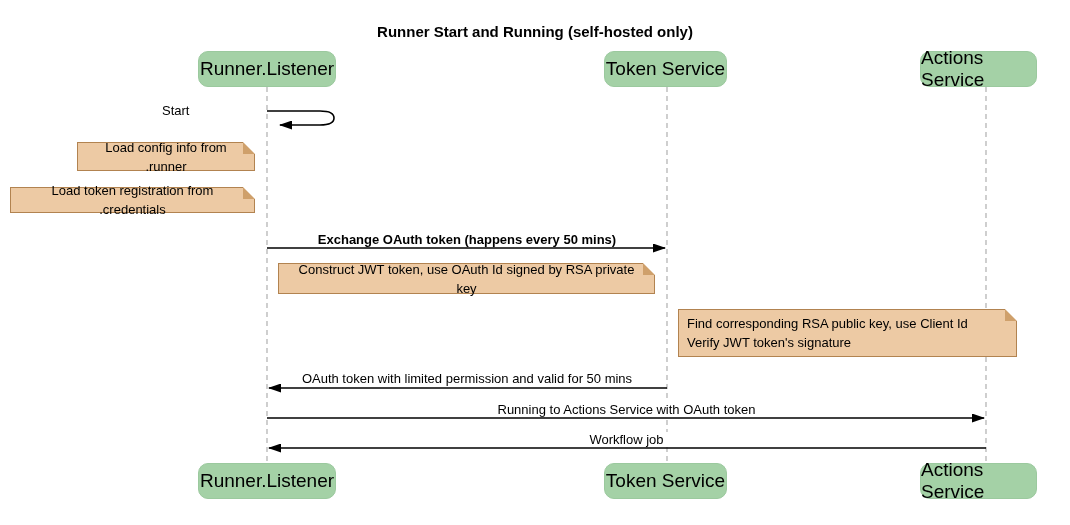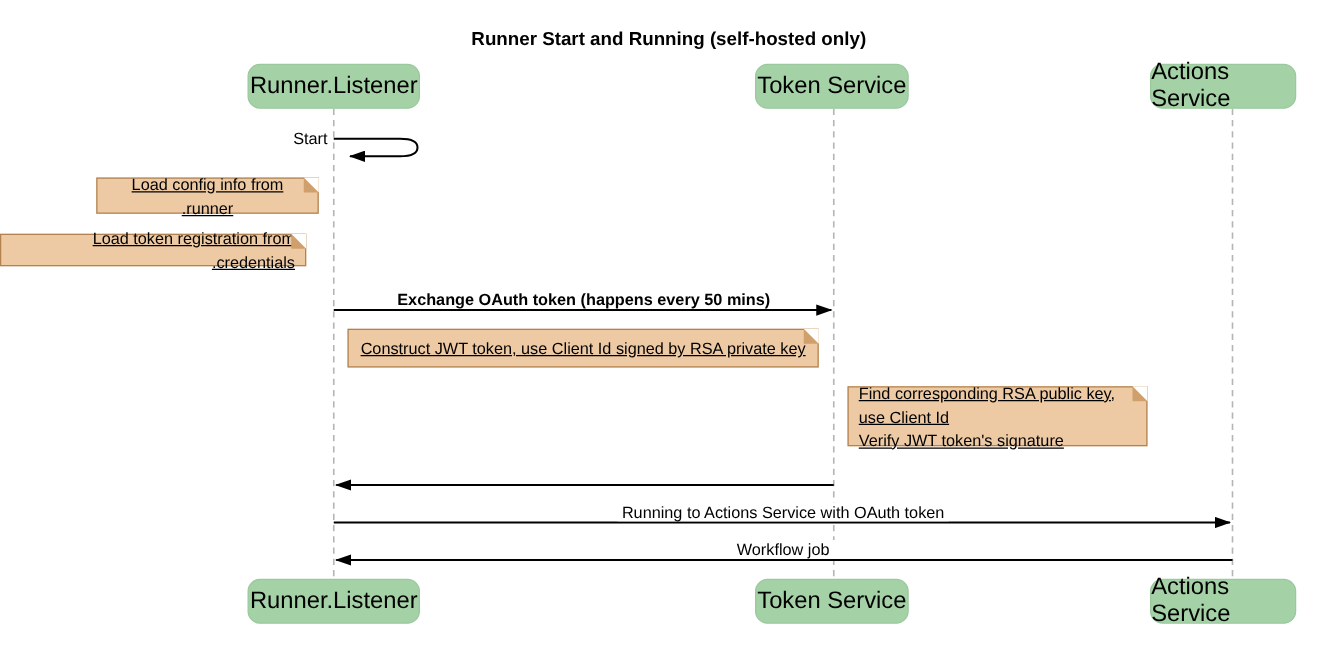--- a/index.html
+++ b/index.html
@@ -20,39 +20,39 @@
   .p-ts{left:604px;width:123px;}
   .p-as{left:920px;width:117px;}
   .row-top{top:51px;}
   .row-bottom{top:463px;}
   .lines-layer{position:absolute;top:0;left:0;width:1070px;height:525px;}
   .msg-label{
     position:absolute;font-size:13px;text-align:center;line-height:15px;
   }
   .msg-label span{background:#ffffff;padding:0 4px;}
   .start-label{
-    position:absolute;top:103px;left:162px;width:100px;text-align:right;
+    position:absolute;top:103px;left:162px;width:100px;text-align:left;
     font-size:13px;line-height:15px;
   }
   .note{
     position:absolute;background:#edcaa4;border:1px solid #b28350;
     box-sizing:border-box;display:flex;align-items:center;
-    font-size:13px;line-height:19px;padding:12px 8px;white-space:pre-line;text-decoration:underline;
+    font-size:13px;line-height:19px;padding:12px 8px;white-space:pre-line;
   }
   .note::before{
     content:"";position:absolute;top:-1px;right:-1px;width:0;height:0;
     border-style:solid;border-width:0 12px 12px 0;
     border-color:#ffffff #ffffff #cfa06b transparent;
   }
   .note-center{justify-content:center;text-align:center;}
   .note-left{justify-content:flex-start;text-align:left;}
   .n1{left:77px;top:142px;width:178px;height:29px;}
-  .n2{left:0;top:187px;width:245px;height:18px;text-align:right;}
+  .n2{left:10px;top:187px;width:245px;height:18px;}
   .n3{left:278px;top:263px;width:377px;height:31px;}
-  .n4{left:678px;top:309px;width:240px;height:48px;}
+  .n4{left:678px;top:309px;width:339px;height:48px;}
   .m1{left:267px;width:400px;top:232px;font-weight:bold;}
   .m2{left:267px;width:400px;top:371px;}
   .m3{left:267px;width:719px;top:402px;}
   .m4{left:267px;width:719px;top:432px;}
 </style>
 </head>
 <body>
 
 <div class="stage">
 
@@ -95,34 +95,37 @@
   </div>
   <div class="participant p-as row-bottom">
     <span>Actions Service</span>
   </div>
 
   <div class="start-label">Start</div>
 
   <div class="msg-label m1">
     <span>Exchange OAuth token (happens every 50 mins)</span>
   </div>
+  <div class="msg-label m2">
+    <span>OAuth token with limited permission and valid for 50 mins</span>
+  </div>
   <div class="msg-label m3">
     <span>Running to Actions Service with OAuth token</span>
   </div>
   <div class="msg-label m4">
     <span>Workflow job</span>
   </div>
 
   <div class="note note-center n1">
     <span>Load config info from .runner</span>
   </div>
   <div class="note note-center n2">
     <span>Load token registration from .credentials</span>
   </div>
   <div class="note note-center n3">
-    <span>Construct JWT token, use Client Id signed by RSA private key</span>
+    <span>Construct JWT token, use OAuth Id signed by RSA private key</span>
   </div>
   <div class="note note-left n4">
     <span>Find corresponding RSA public key, use Client Id
 Verify JWT token's signature</span>
   </div>
 
 </div>
 
 </body></html>

